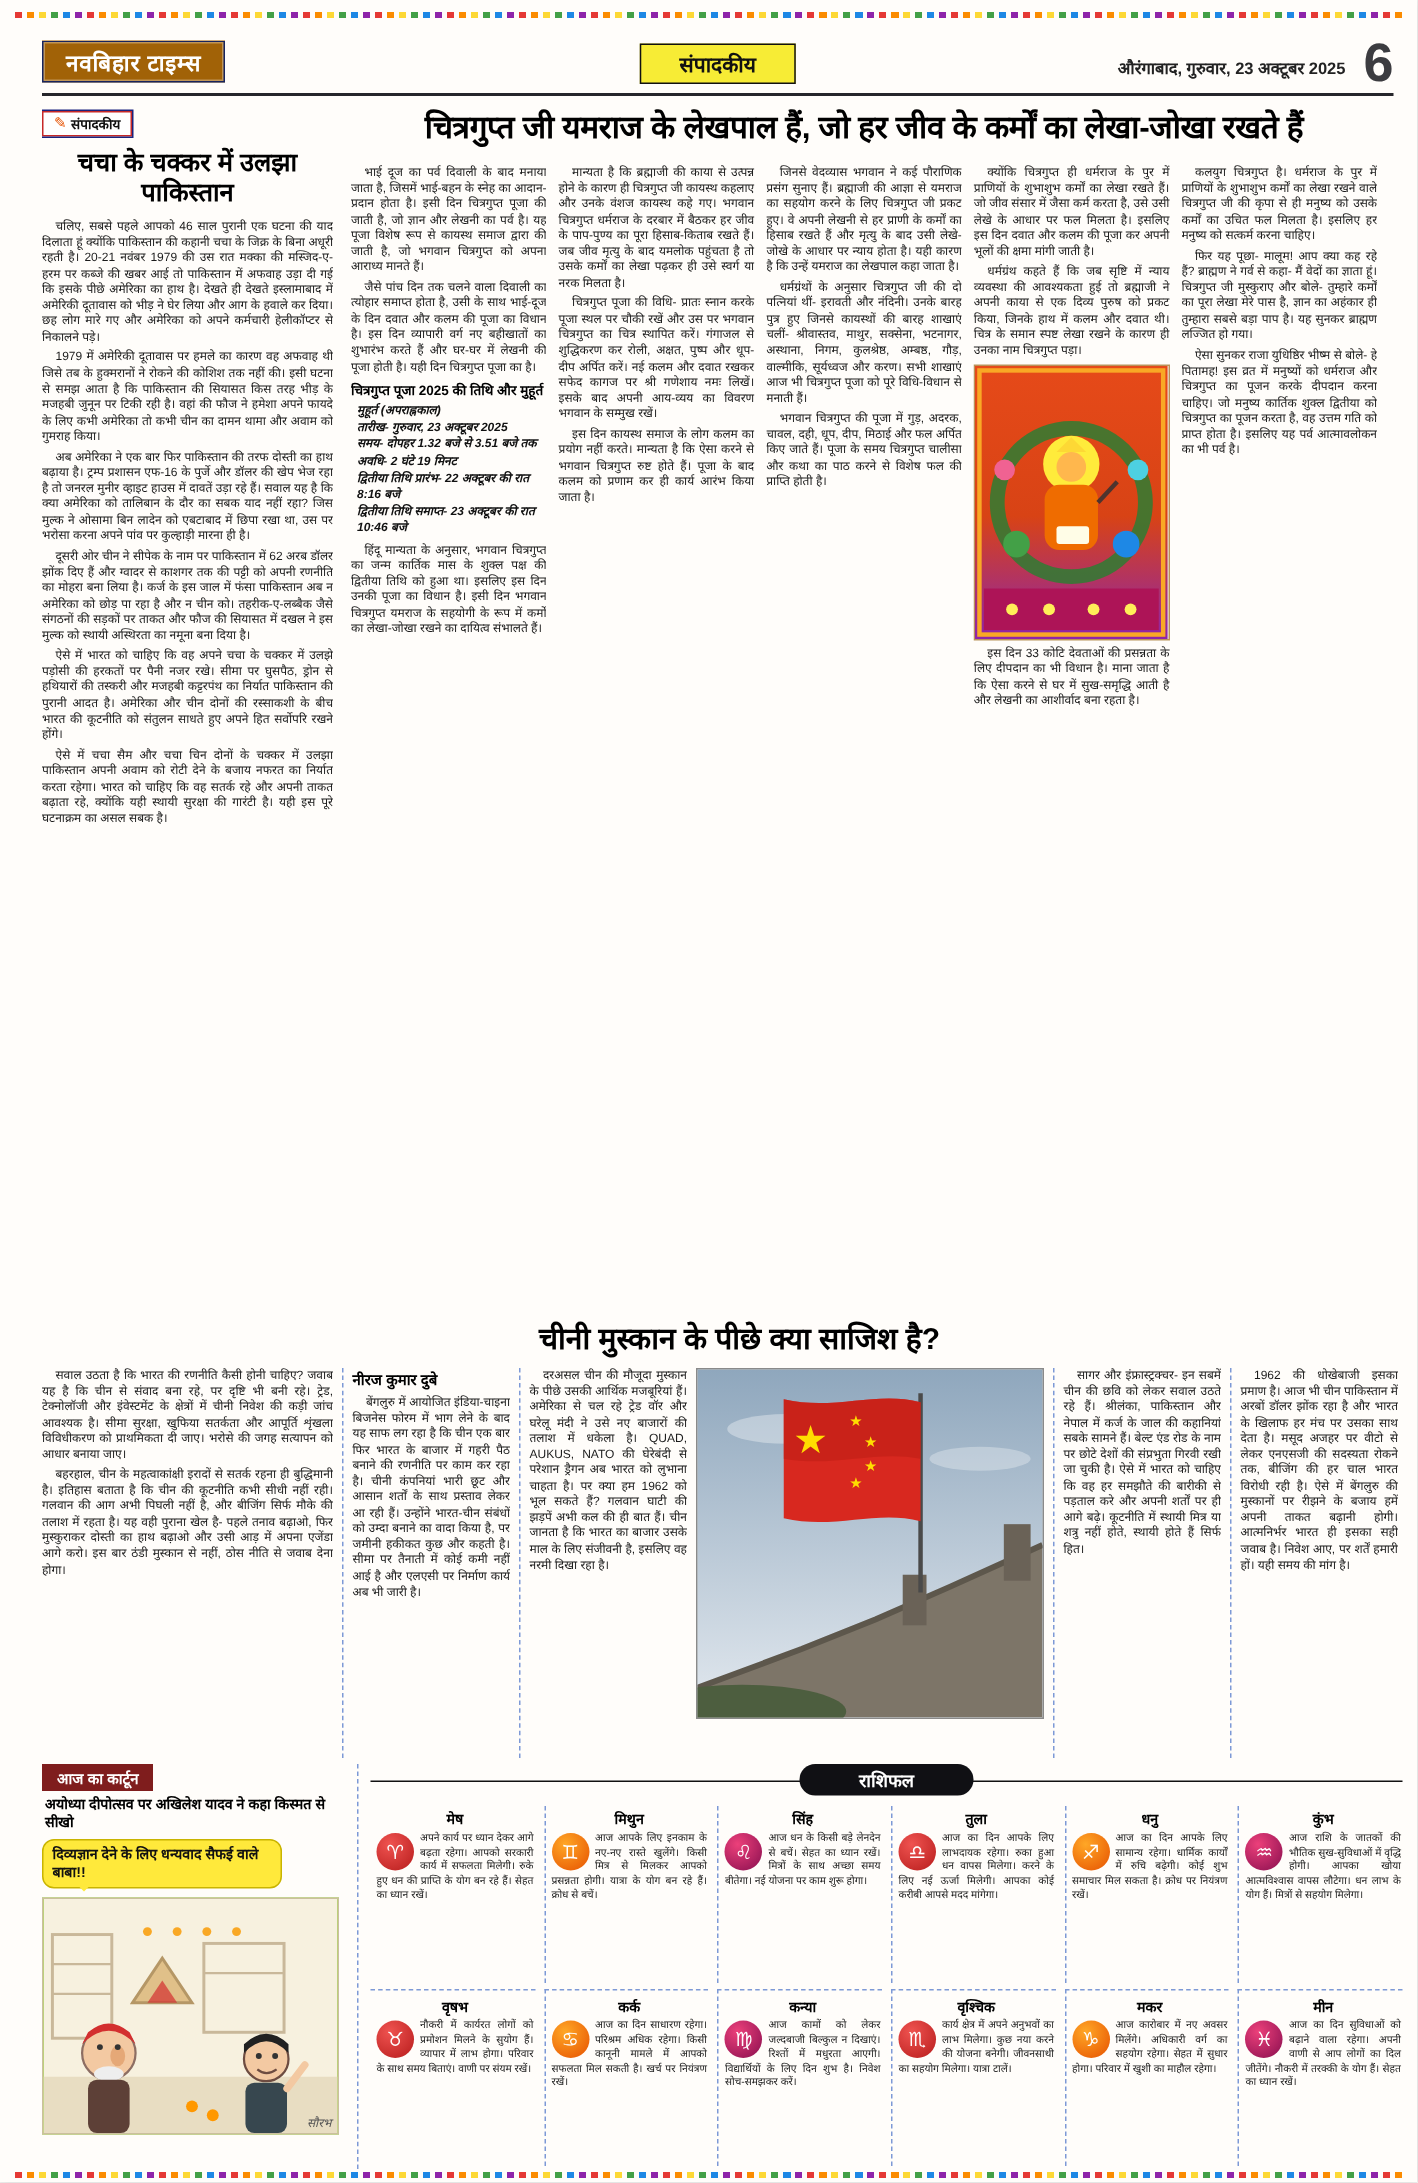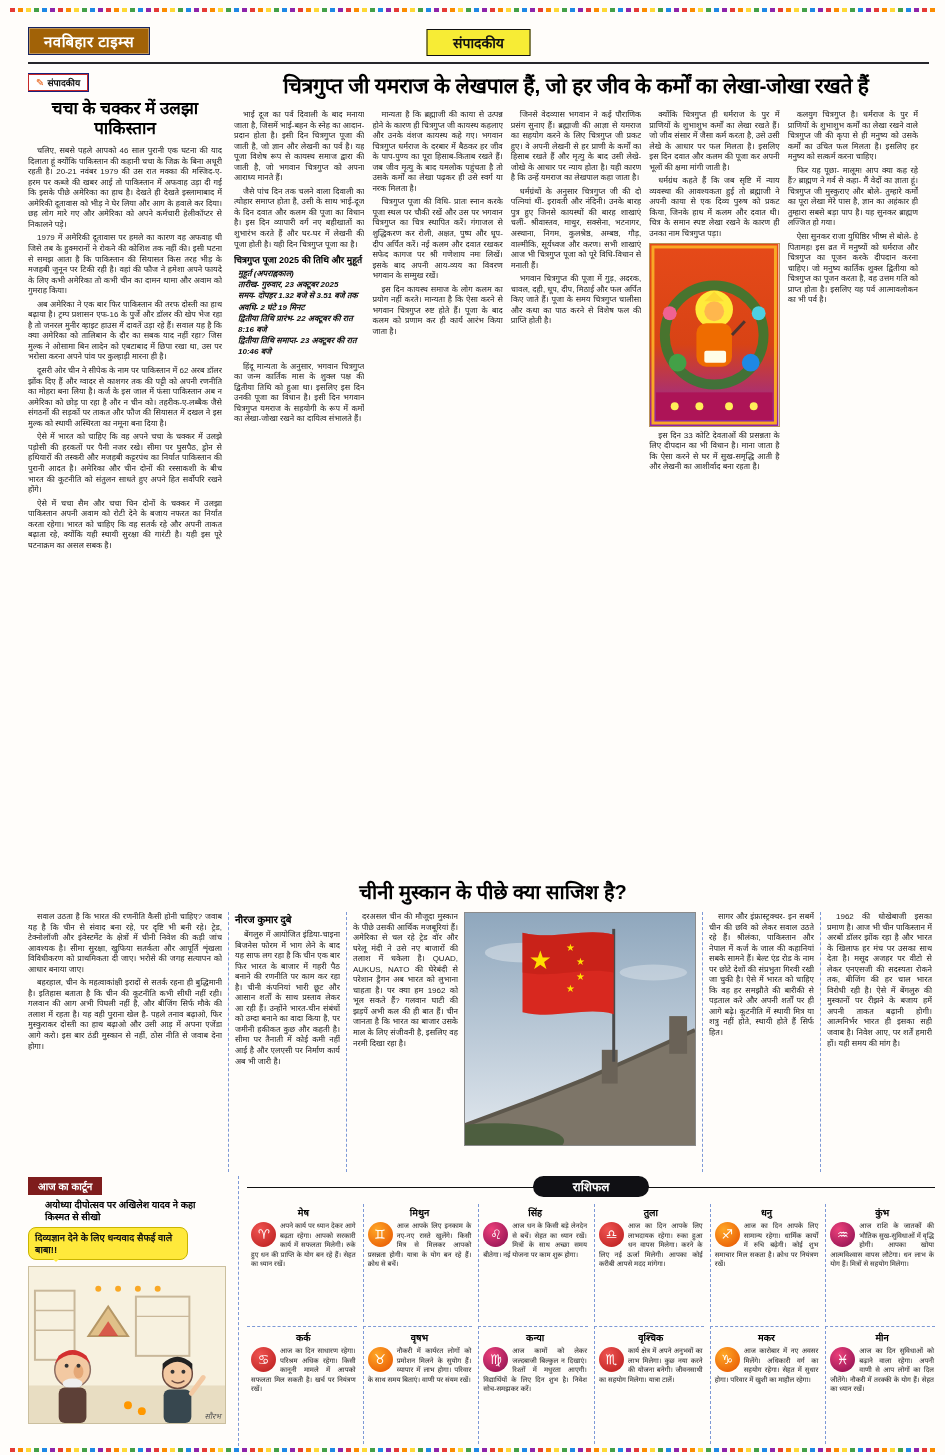--- a/index.html
+++ b/index.html
@@ -57,21 +57,21 @@
   .china-cols .col { overflow:hidden; }
   .ccolA { width:194px; }
   .ccolB,.ccolC,.ccolD,.ccolE { width:112px; border-left:1px dashed #7d99d6; padding-left:6px; }
   .china-photo { width:232px; height:234px; border:1px solid #8a8a8a; background:#cfd8dc; flex:none; }
   .china-photo svg { display:block; width:100%; height:100%; }
   .byline { font-size:10px; font-weight:bold; color:#000; margin-bottom:4px; }
 
   
   .cartoon { position:absolute; top:1176px; left:28px; width:202px; height:270px; overflow:hidden; }
   .cartoon-title { display:inline-block; background:#7f1d1d; color:#fff; font-size:10px; font-weight:bold; padding:2px 10px; }
-  .cartoon-caption { font-size:9.5px; font-weight:bold; line-height:1.3; margin:4px 17px 3px; color:#000; }
+  .cartoon-caption { font-size:9.5px; font-weight:bold; line-height:1.3; margin:4px 2px 3px; color:#000; }
   .bubble { position:relative; background:#ffe93b; border:1px solid #c9b400; border-radius:8px; padding:4px 6px;
     font-size:9.5px; font-weight:bold; line-height:1.25; color:#111; width:160px; }
   .bubble::after { content:""; position:absolute; left:22px; bottom:-8px; border:5px solid transparent; border-top-color:#ffe93b; }
   .cartoon-art { position:relative; margin-top:6px; width:198px; height:158px; border:1px solid #cbbf9e; background:#84cc16; }
   .cartoon-art svg { display:block; width:100%; height:100%; }
   .signature { position:absolute; right:4px; bottom:2px; font-size:8px; font-style:italic; color:#555; }
 
   
   .rashifal { position:absolute; top:1176px; left:238px; width:697px; height:270px; border-left:1px dashed #7d99d6; padding-left:8px; }
   .rashifal-header { position:relative; height:22px; text-align:center; }
@@ -92,20 +92,24 @@
 </style>
 </head>
 <body>
 
 <div id="page">
   <div class="rainbow top"></div>
 
   <header>
     <div class="masthead">नवबिहार टाइम्स</div>
     <div class="section-badge">संपादकीय</div>
+    <div class="head-right">
+      <span class="dateline">औरंगाबाद, गुरुवार, 23 अक्टूबर 2025</span>
+      <span class="pageno">6</span>
+    </div>
   </header>
 
   <section class="left-article body-text">
     <div class="ed-tag">
       <span class="pencil">✎</span>
       <span>संपादकीय</span>
     </div>
     <h2>चचा के चक्कर में उलझा पाकिस्तान</h2>
     <p>चलिए, सबसे पहले आपको 46 साल पुरानी एक घटना की याद दिलाता हूं क्योंकि पाकिस्तान की कहानी चचा के जिक्र के बिना अधूरी रहती है। 20-21 नवंबर 1979 की उस रात मक्का की मस्जिद-ए-हरम पर कब्जे की खबर आई तो पाकिस्तान में अफवाह उड़ा दी गई कि इसके पीछे अमेरिका का हाथ है। देखते ही देखते इस्लामाबाद में अमेरिकी दूतावास को भीड़ ने घेर लिया और आग के हवाले कर दिया। छह लोग मारे गए और अमेरिका को अपने कर्मचारी हेलीकॉप्टर से निकालने पड़े।</p>
     <p>1979 में अमेरिकी दूतावास पर हमले का कारण वह अफवाह थी जिसे तब के हुक्मरानों ने रोकने की कोशिश तक नहीं की। इसी घटना से समझ आता है कि पाकिस्तान की सियासत किस तरह भीड़ के मजहबी जुनून पर टिकी रही है। वहां की फौज ने हमेशा अपने फायदे के लिए कभी अमेरिका तो कभी चीन का दामन थामा और अवाम को गुमराह किया।</p>
@@ -326,35 +330,35 @@
       <div class="sign-cell">
         <div class="sign-name">कुंभ</div>
         <div class="sign-body">
             <span class="sign-icon">
               <i>♒</i>
             </span>
             <span class="sign-text">आज राशि के जातकों की भौतिक सुख-सुविधाओं में वृद्धि होगी। आपका खोया आत्मविश्वास वापस लौटेगा। धन लाभ के योग हैं। मित्रों से सहयोग मिलेगा।</span>
           </div>
       </div>
       <div class="sign-cell">
+        <div class="sign-name">वृषभ</div>
+        <div class="sign-body">
+            <span class="sign-icon">
+              <i>♉</i>
+            </span>
+            <span class="sign-text">नौकरी में कार्यरत लोगों को प्रमोशन मिलने के सुयोग हैं। व्यापार में लाभ होगा। परिवार के साथ समय बिताएं। वाणी पर संयम रखें।</span>
+          </div>
+      </div>
+      <div class="sign-cell">
         <div class="sign-name">कर्क</div>
         <div class="sign-body">
             <span class="sign-icon">
               <i>♋</i>
             </span>
             <span class="sign-text">आज का दिन साधारण रहेगा। परिश्रम अधिक रहेगा। किसी कानूनी मामले में आपको सफलता मिल सकती है। खर्च पर नियंत्रण रखें।</span>
-          </div>
-      </div>
-      <div class="sign-cell">
-        <div class="sign-name">वृषभ</div>
-        <div class="sign-body">
-            <span class="sign-icon">
-              <i>♉</i>
-            </span>
-            <span class="sign-text">नौकरी में कार्यरत लोगों को प्रमोशन मिलने के सुयोग हैं। व्यापार में लाभ होगा। परिवार के साथ समय बिताएं। वाणी पर संयम रखें।</span>
           </div>
       </div>
       <div class="sign-cell">
         <div class="sign-name">कन्या</div>
         <div class="sign-body">
             <span class="sign-icon">
               <i>♍</i>
             </span>
             <span class="sign-text">आज कामों को लेकर जल्दबाजी बिल्कुल न दिखाएं। रिश्तों में मधुरता आएगी। विद्यार्थियों के लिए दिन शुभ है। निवेश सोच-समझकर करें।</span>
           </div>

